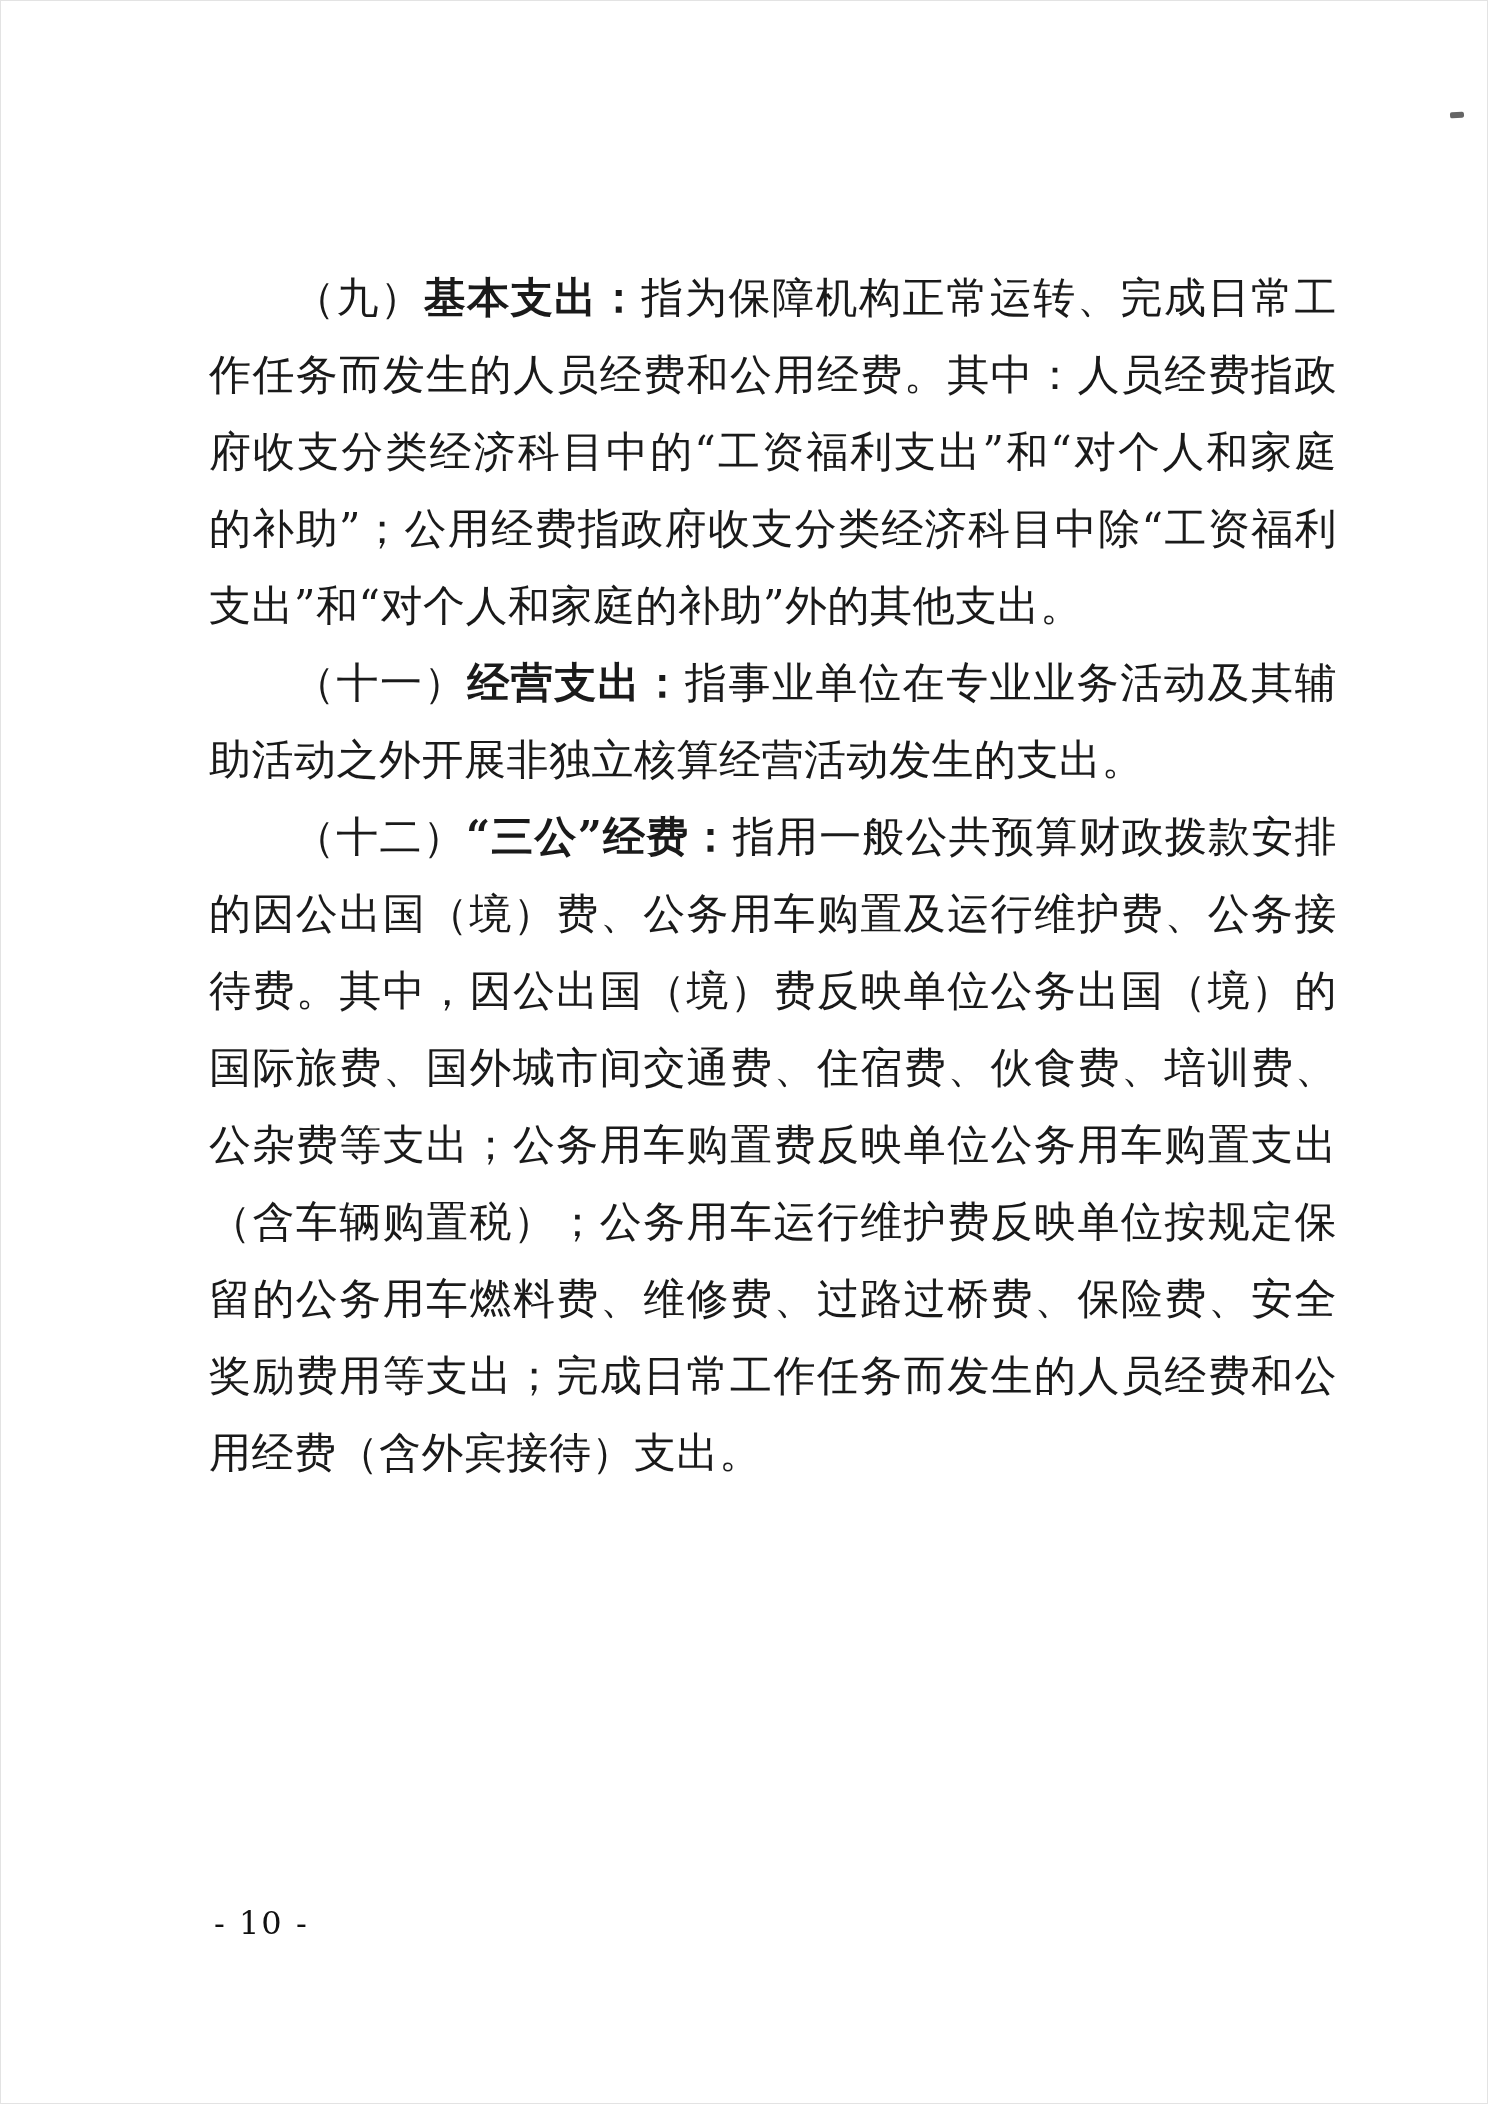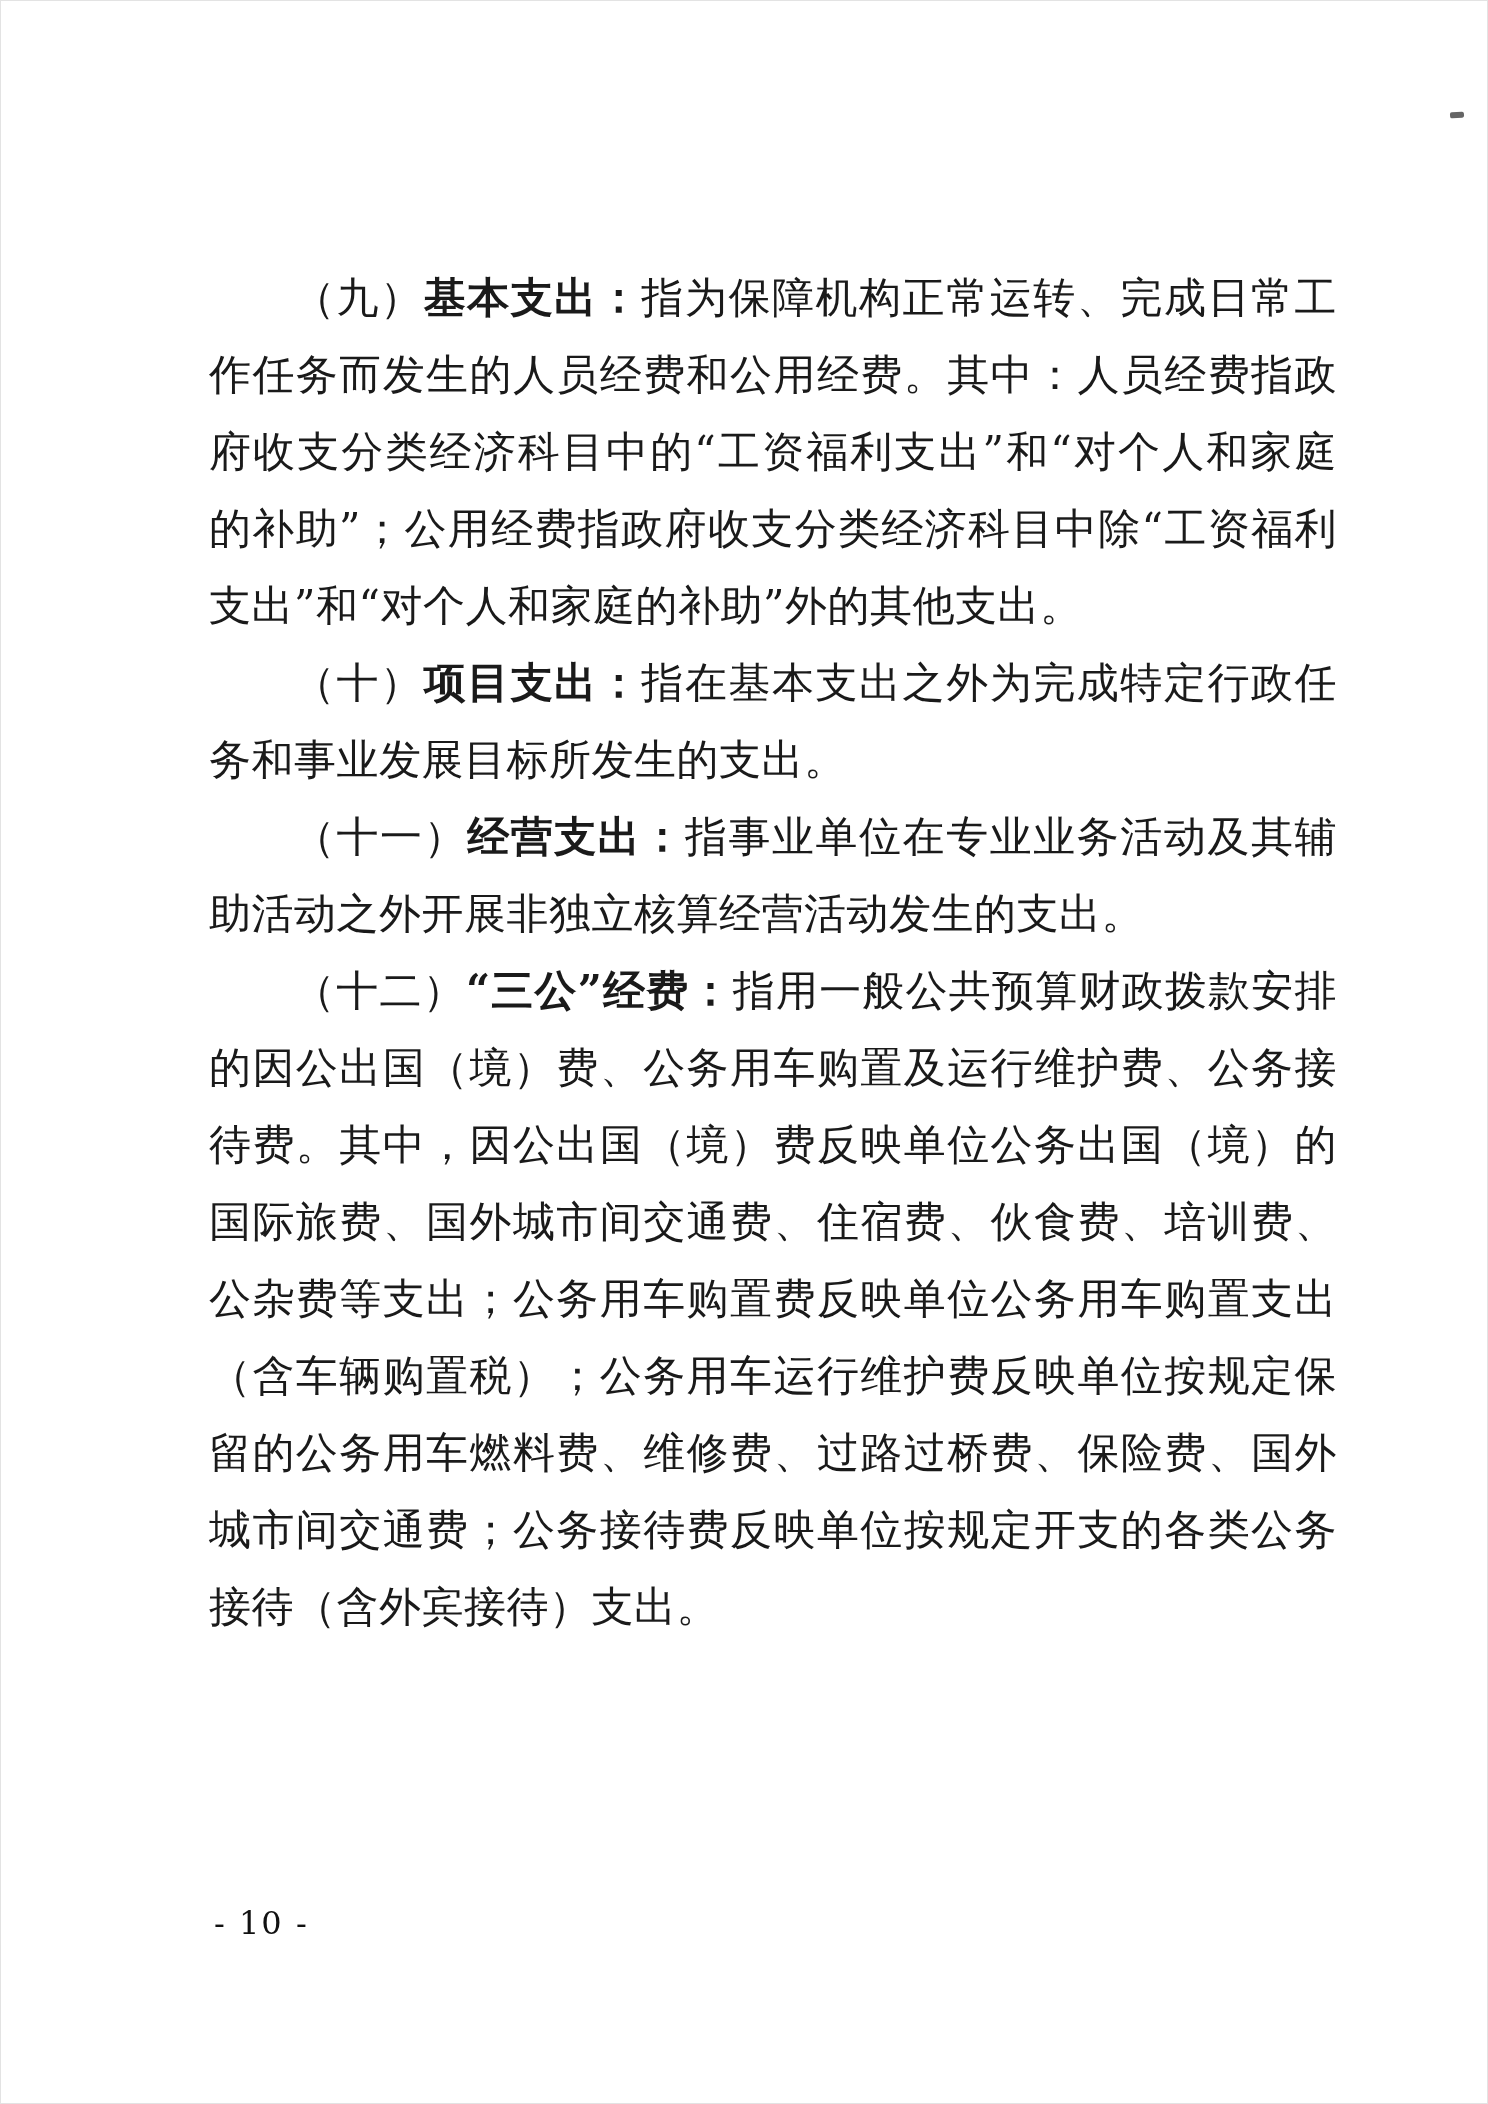--- a/index.html
+++ b/index.html
@@ -64,24 +64,23 @@
 <body>
 
 <div class="page">
 
   <div class="scan-speck"></div>
 
   <div class="text-block">
 
     <p class="para"><span>（九）</span><span class="term">基本支出：</span><span>指为保障机构正常运转、完成日常工作任务而发生的人员经费和公用经费。其中：人员经费指政府收支分类经济科目中的“工资福利支出”和“对个人和家庭的补助”；公用经费指政府收支分类经济科目中除“工资福利支出”和“对个人和家庭的补助”外的其他支出。</span></p>
 
-    <p class="para"><span>（十）</span><span class="term">项目支出：</span><span>指在基本支出之外为完成特定行政任务和事业发展目标所发生的支出。</span></p>
 
     <p class="para"><span>（十一）</span><span class="term">经营支出：</span><span>指事业单位在专业业务活动及其辅助活动之外开展非独立核算经营活动发生的支出。</span></p>
 
-    <p class="para"><span>（十二）</span><span class="term">“三公”经费：</span><span>指用一般公共预算财政拨款安排的因公出国（境）费、公务用车购置及运行维护费、公务接待费。其中，因公出国（境）费反映单位公务出国（境）的国际旅费、国外城市间交通费、住宿费、伙食费、培训费、公杂费等支出；公务用车购置费反映单位公务用车购置支出（含车辆购置税）；公务用车运行维护费反映单位按规定保留的公务用车燃料费、维修费、过路过桥费、保险费、国外城市间交通费；公务接待费反映单位按规定开支的各类公务接待（含外宾接待）支出。</span></p>
+    <p class="para"><span>（十二）</span><span class="term">“三公”经费：</span><span>指用一般公共预算财政拨款安排的因公出国（境）费、公务用车购置及运行维护费、公务接待费。其中，因公出国（境）费反映单位公务出国（境）的国际旅费、国外城市间交通费、住宿费、伙食费、培训费、公杂费等支出；公务用车购置费反映单位公务用车购置支出（含车辆购置税）；公务用车运行维护费反映单位按规定保留的公务用车燃料费、维修费、过路过桥费、保险费、安全奖励费用等支出；完成日常工作任务而发生的人员经费和公用经费（含外宾接待）支出。</span></p>
 
 
   </div>
 
   <div class="page-number">- 10 -</div>
 
 </div>
 
 </body></html>

